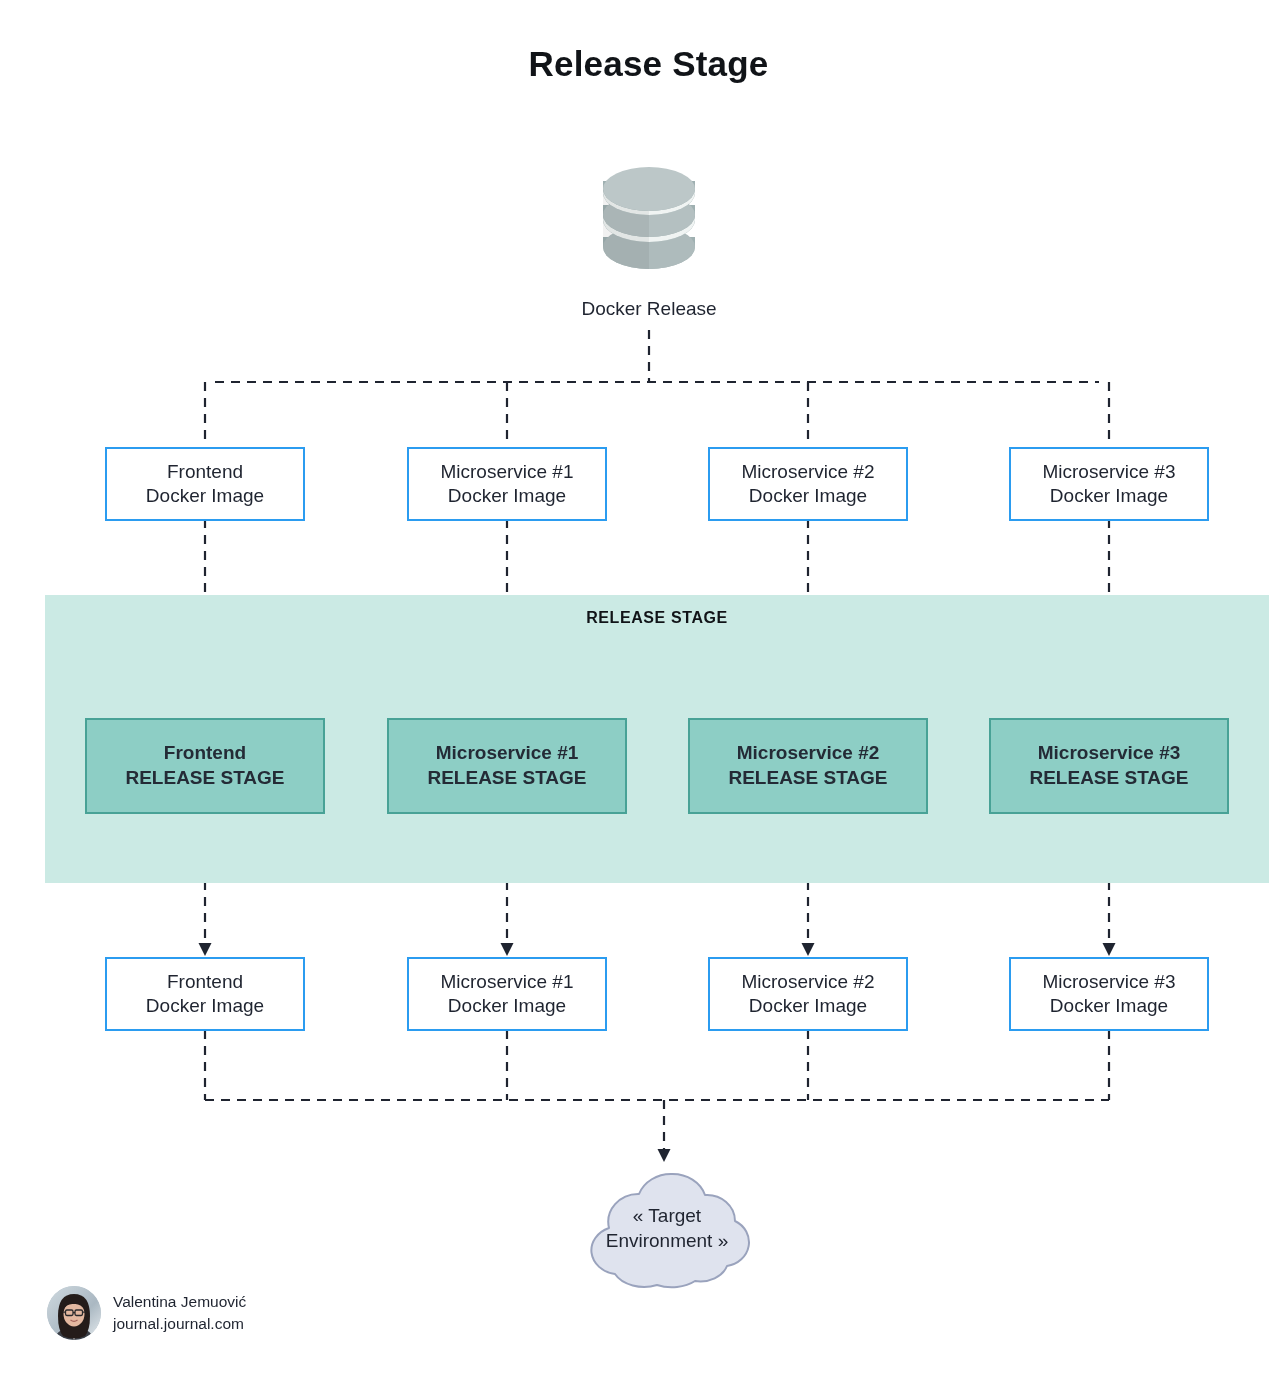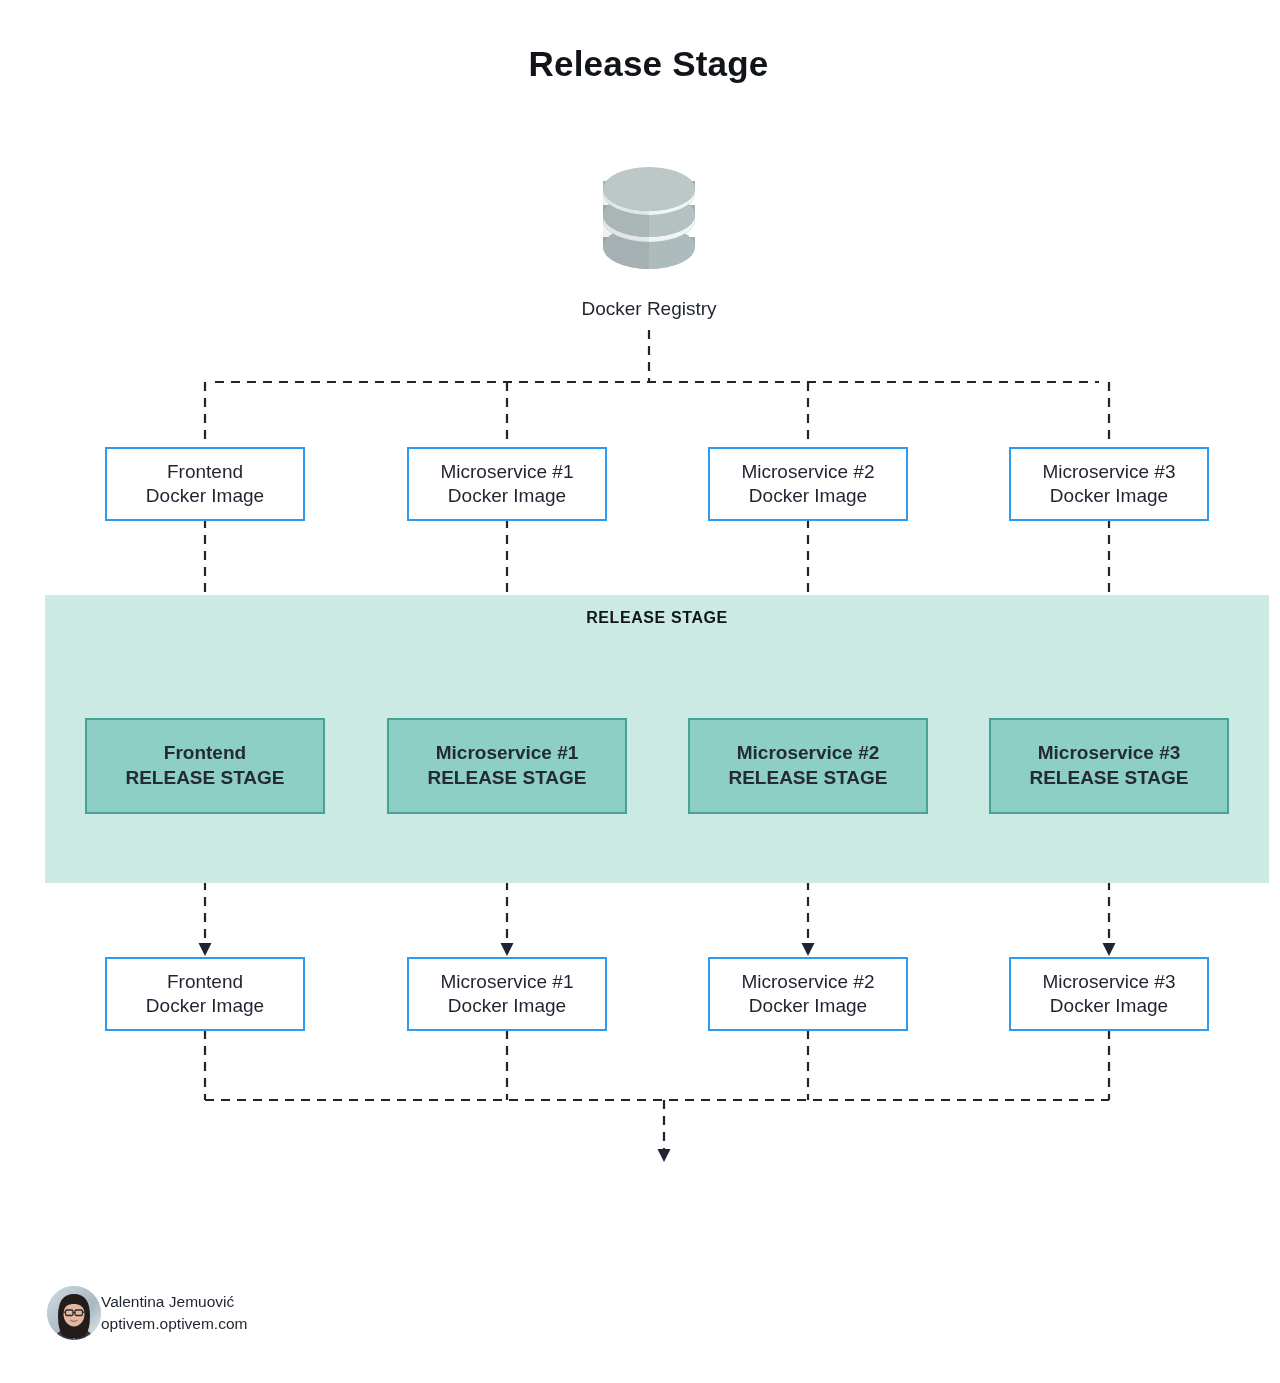--- a/index.html
+++ b/index.html
@@ -118,20 +118,21 @@
     text-align: center;
     padding-top: 4px;
   }
 
   
   .signature {
     position: absolute;
     left: 30px; top: 1286px;
     display: flex;
     align-items: center;
+    gap: 12px;
   }
   .avatar {
     width: 54px; height: 54px;
     border-radius: 50%;
     overflow: hidden;
     flex: 0 0 auto;
     position: relative;
     background: #b9c6cf;
   }
   .sig-text {
@@ -199,21 +200,21 @@
 
       <path d="M10 30 a46 22 0 0 0 92 0 v-8 H10 z" fill="#8ea3a4"></path>
       <ellipse cx="56" cy="30" rx="46" ry="22" fill="#f0f4f3"></ellipse>
       <path d="M10 26 a46 22 0 0 0 92 0 v-8 H10 z" fill="#9fb0b1"></path>
 
       <ellipse cx="56" cy="26" rx="46" ry="22" fill="#bcc7c8"></ellipse>
 
       <path d="M10 26 v58 a46 22 0 0 0 46 22 V48 A46 22 0 0 1 10 26 z" fill="#000000" opacity="0.055"></path>
     </svg>
   </div>
-  <div class="registry-label">Docker Registry</div>
+  <div class="registry-label">Docker Release</div>
 
   <div class="release-band">
     <div class="band-label">RELEASE STAGE</div>
   </div>
 
   <div class="img-box" style="left:88px; top:447px;">
     <span>Frontend</span>
     <span>Docker Image</span>
   </div>
   <div class="img-box" style="left:390px; top:447px;">
@@ -256,20 +257,38 @@
   </div>
   <div class="img-box" style="left:691px; top:957px;">
     <span>Microservice #2</span>
     <span>Docker Image</span>
   </div>
   <div class="img-box" style="left:992px; top:957px;">
     <span>Microservice #3</span>
     <span>Docker Image</span>
   </div>
 
+  <div class="cloud-wrap">
+    <svg viewBox="0 0 224 126" width="224" height="126">
+      <path d="M60 110
+               a28 24 0 0 1 -6 -46
+               a30 28 0 0 1 30 -34
+               a34 30 0 0 1 33 -20
+               a34 30 0 0 1 33 21
+               a28 26 0 0 1 30 26
+               a26 24 0 0 1 -8 45
+               a28 22 0 0 1 -32 15
+               a32 20 0 0 1 -38 4
+               a32 22 0 0 1 -42 -11 z" fill="#dfe3ee" stroke="#9aa3bd" stroke-width="2" stroke-linejoin="round"></path>
+    </svg>
+    <div class="cloud-text">
+      <span>« Target</span>
+      <span>Environment »</span>
+    </div>
+  </div>
 
   <div class="signature">
     <div class="avatar">
       <svg viewBox="0 0 54 54" width="54" height="54">
         <defs>
           <clipPath id="avclip">
               <circle cx="27" cy="27" r="27"></circle>
             </clipPath>
           <linearGradient id="bgGrad" x1="0" y1="0" x2="1" y2="1">
             <stop offset="0%" stop-color="#cfd9df"></stop>
@@ -296,17 +315,17 @@
             <path d="M18.5 26.2 h-2.5"></path>
             <path d="M35.5 26.2 h2.5"></path>
           </g>
 
           <path d="M23.5 34 q3.5 2.6 7 0" stroke="#a4635a" stroke-width="1.2" fill="none"></path>
         </g>
       </svg>
     </div>
     <div class="sig-text">
       <div>Valentina Jemuović</div>
-      <div>optivem.optivem.com</div>
+      <div>journal.journal.com</div>
     </div>
   </div>
 
 </div>
 
 </body></html>

